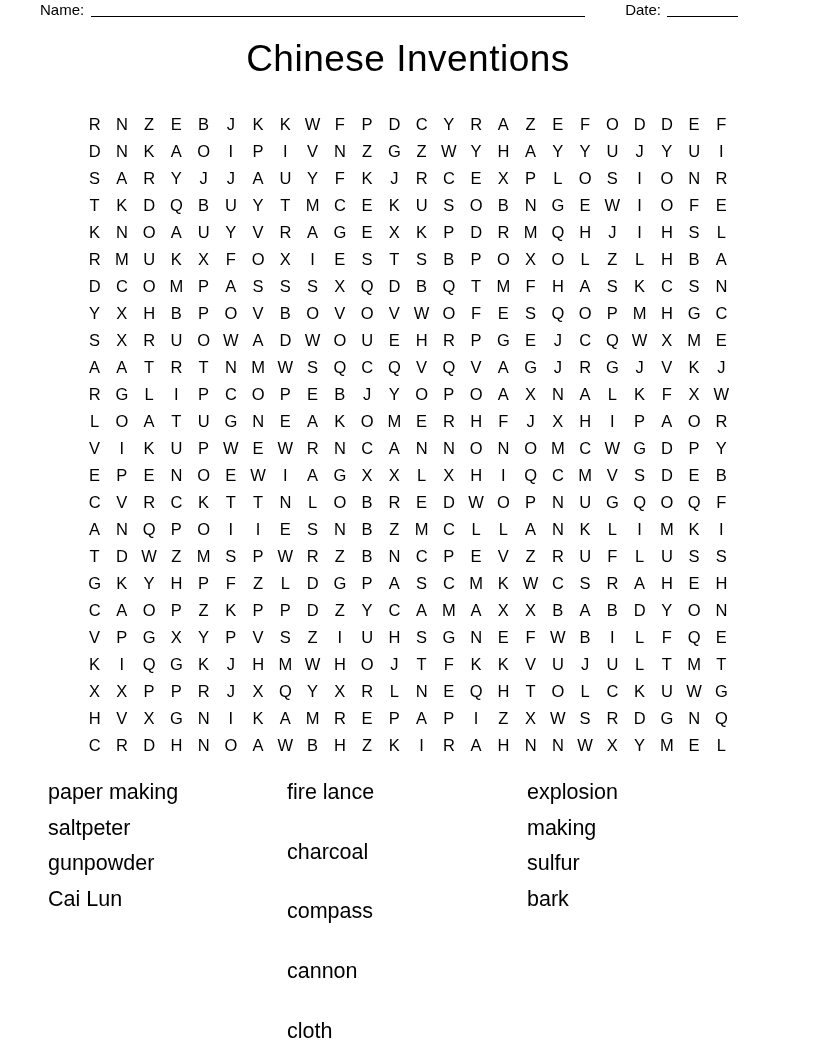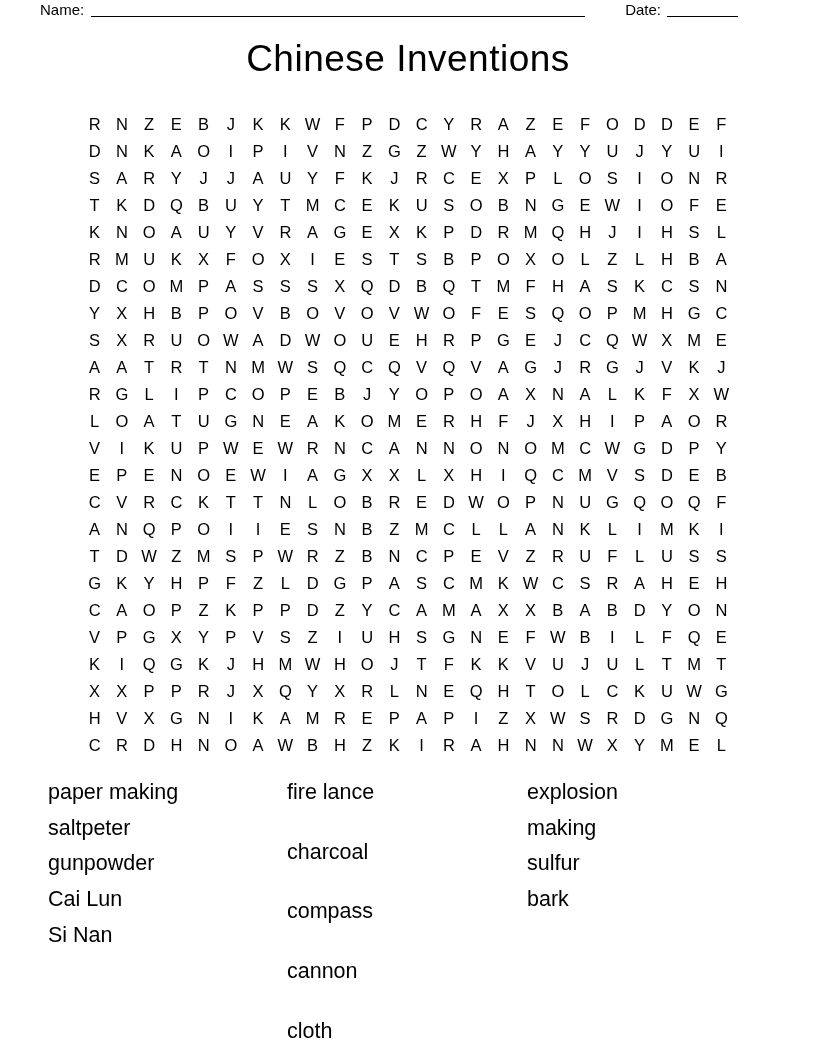--- a/index.html
+++ b/index.html
@@ -678,21 +678,20 @@
       <span class="cell">E</span>
       <span class="cell">L</span>
     </div>
 
   <div class="word-list" id="word-list">
       <div class="word-col word-col-1">
         <div class="word-item">paper making</div>
         <div class="word-item">saltpeter</div>
         <div class="word-item">gunpowder</div>
         <div class="word-item">Cai Lun</div>
-        <div class="word-item">Si Nan</div>
       </div>
       <div class="word-col word-col-2">
         <div class="word-item">fire lance</div>
         <div class="word-item">charcoal</div>
         <div class="word-item">compass</div>
         <div class="word-item">cannon</div>
         <div class="word-item">cloth</div>
       </div>
       <div class="word-col word-col-3">
         <div class="word-item">explosion</div>

